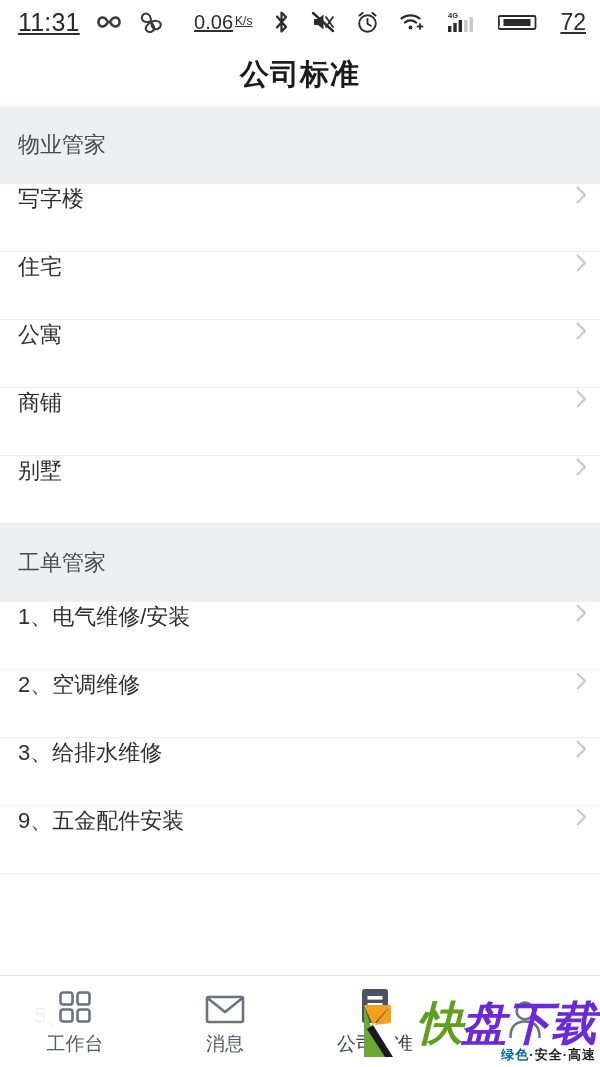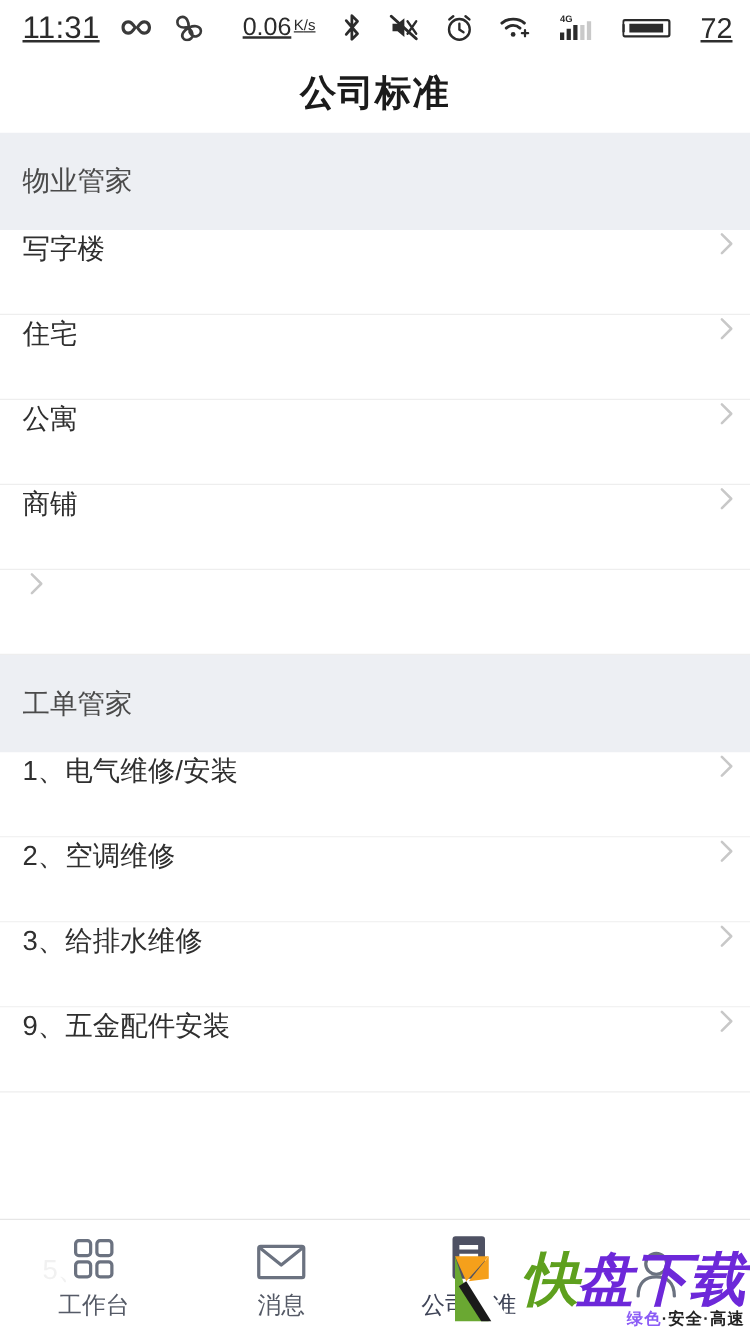--- a/index.html
+++ b/index.html
@@ -79,21 +79,21 @@
     letter-spacing:-2px; font-family:"DejaVu Sans", sans-serif;
   }
   .wm-pan {
     font-size:46px; font-weight:800; color:#6d28d9; font-style:italic;
     letter-spacing:-1px; font-family:"DejaVu Sans", sans-serif;
   }
   .wm-sub {
     margin-top:2px; font-size:13px; font-weight:700; color:#222;
     letter-spacing:1px; align-self:flex-end;
   }
-  .wm-sub .g { color:#8b5cf6; }
+  .wm-sub .g { color:#0369a1; }
 
   
   .ghost {
     position:absolute; left:34px; bottom:36px; font-size:22px;
     color:#f1f1f1; z-index:0; white-space:nowrap;
   }
 </style>
 </head>
 <body>
 
@@ -217,20 +217,21 @@
     <div class="row">
       <span class="label">商铺</span>
       <span class="chev">
         <svg width="22" height="22" viewBox="0 0 22 22">
             <path d="M7.5 3.5 L15 11 L7.5 18.5" fill="none" stroke="#c8c8c8" stroke-width="2" stroke-linecap="round" stroke-linejoin="round"></path>
           </svg>
       </span>
     </div>
 
     <div class="row">
+      <span class="label">别墅</span>
       <span class="chev">
         <svg width="22" height="22" viewBox="0 0 22 22">
             <path d="M7.5 3.5 L15 11 L7.5 18.5" fill="none" stroke="#c8c8c8" stroke-width="2" stroke-linecap="round" stroke-linejoin="round"></path>
           </svg>
       </span>
     </div>
 
     <div class="section-head">
       <span>工单管家</span>
     </div>

